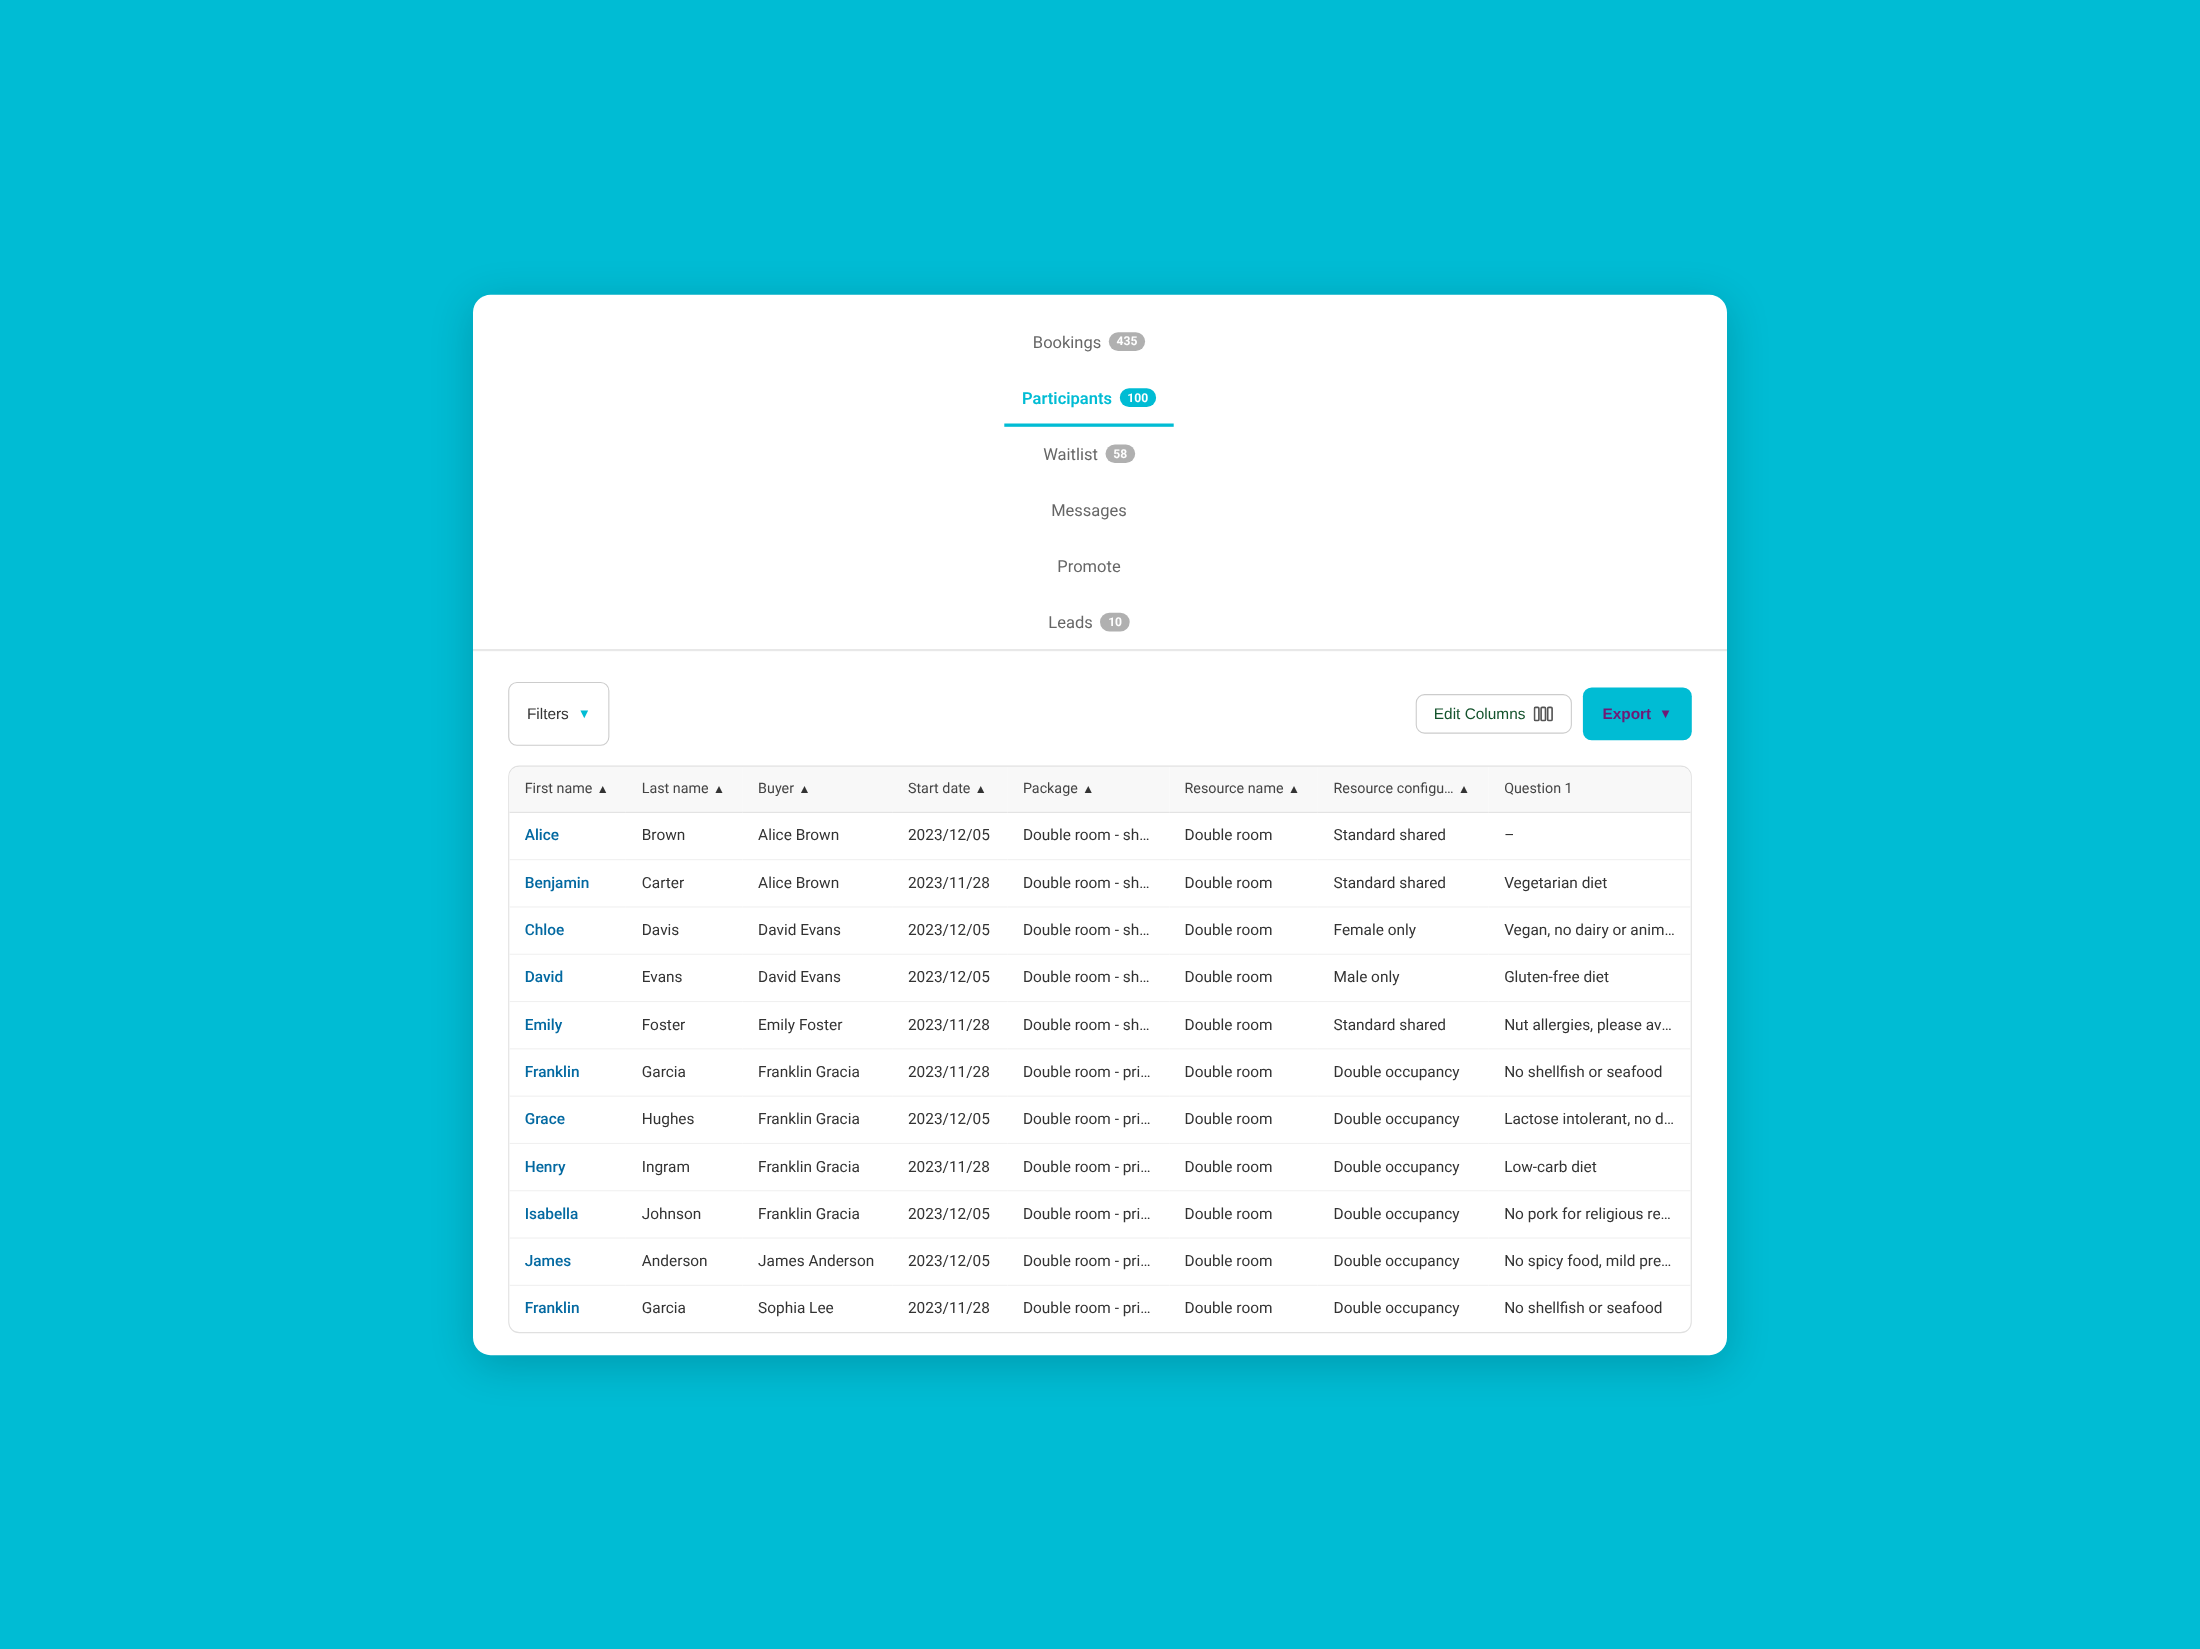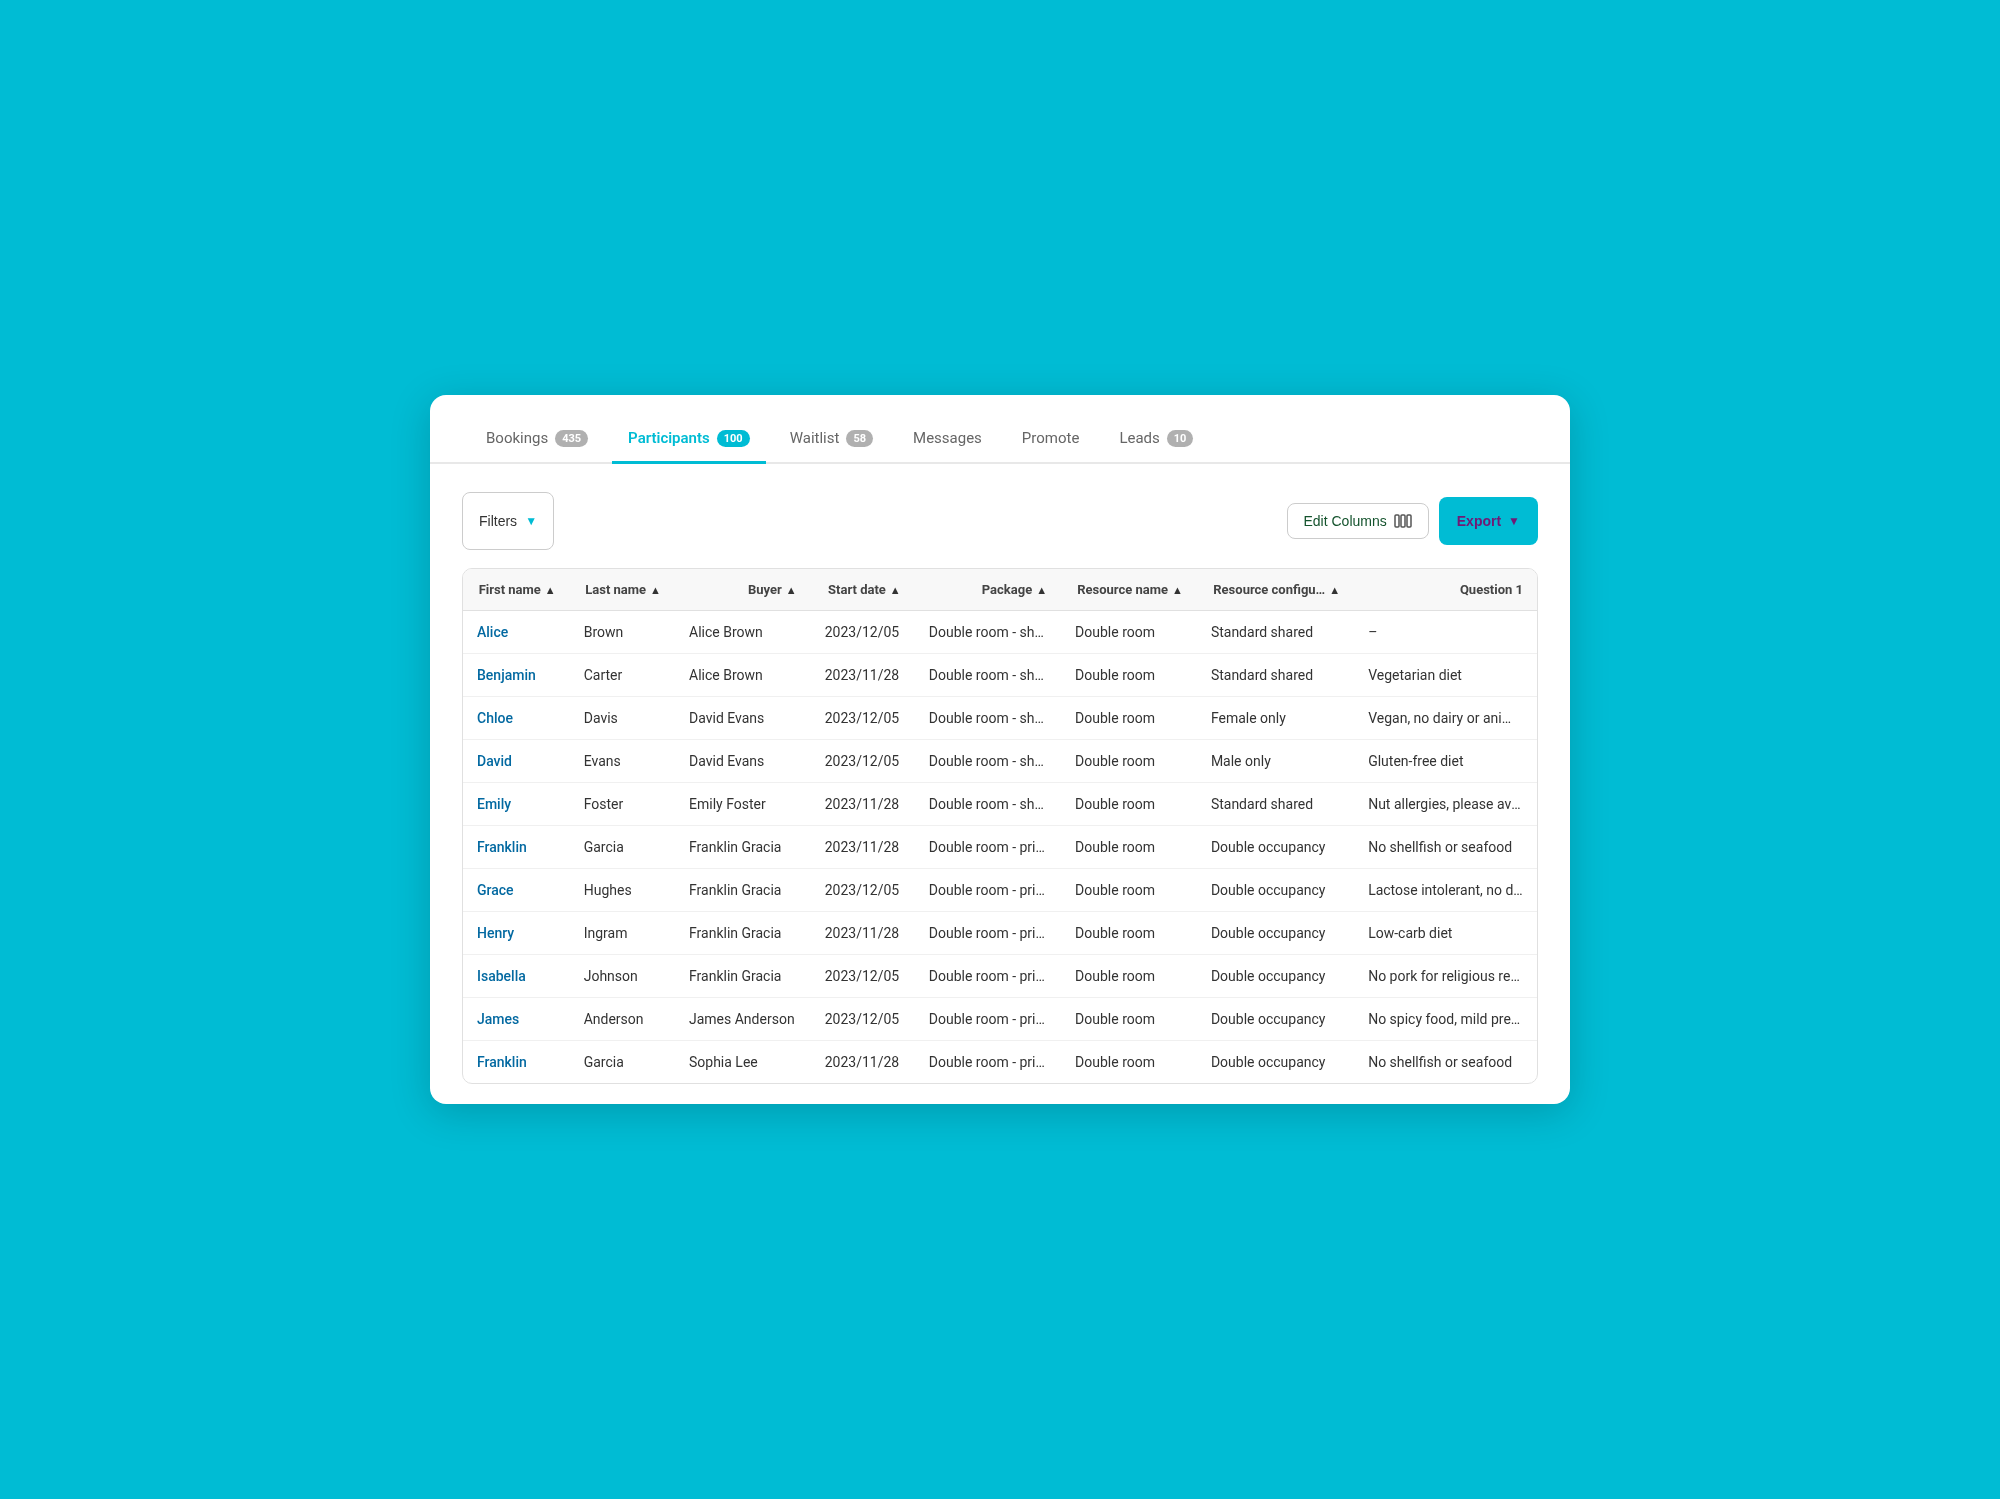--- a/index.html
+++ b/index.html
@@ -17,23 +17,24 @@
       border-radius: 16px;
       box-shadow: 0 8px 40px rgba(0,0,0,0.18);
       width: 100%;
       max-width: 1140px;
       overflow: hidden;
       padding: 0 0 20px 0;
     }
     .tabs {
       display: flex;
       align-items: center;
-      padding: 24px 40px 0 40px;
+      padding: 24px 40px 0 20px;
       gap: 8px;
       border-bottom: 2px solid #e8e8e8;
+      flex-direction: column;
     }
     .tab {
       display: flex;
       align-items: center;
       gap: 7px;
       padding: 10px 16px 14px 16px;
       cursor: pointer;
       font-size: 15px;
       color: #666;
       position: relative;
@@ -134,22 +135,22 @@
     table {
       width: 100%;
       border-collapse: collapse;
       font-size: 14px;
     }
     thead tr {
       background: #f8f8f8;
     }
     thead th {
       padding: 13px 14px;
-      text-align: right;
-      font-weight: 700;
+      text-align: left;
+      font-weight: 400;
       color: #444;
       font-size: 13px;
       border-bottom: 1.5px solid #e0e0e0;
       white-space: nowrap;
       user-select: none;
     }
     thead th .sort-icon {
       display: inline-block;
       margin-left: 4px;
       color: #888;

